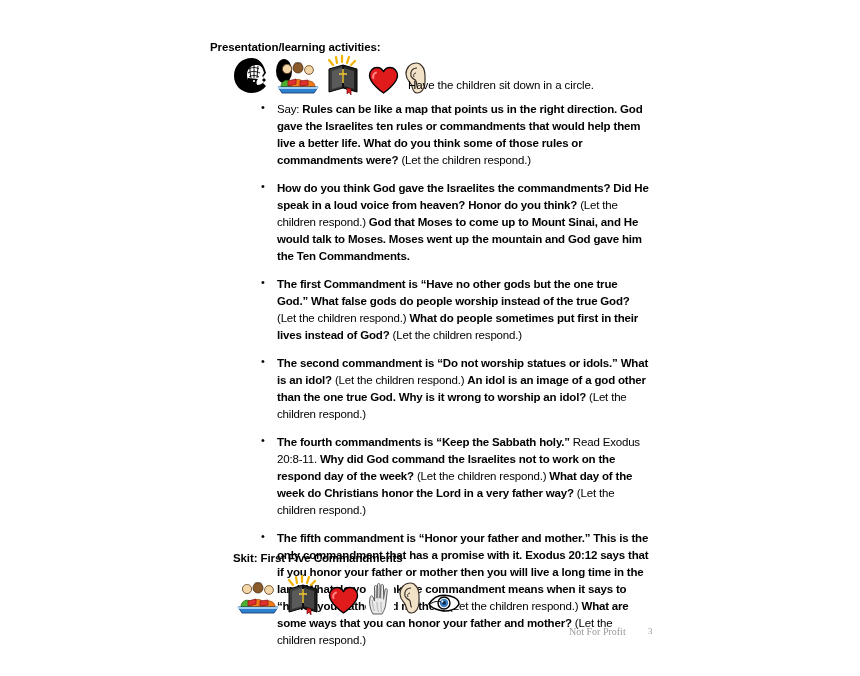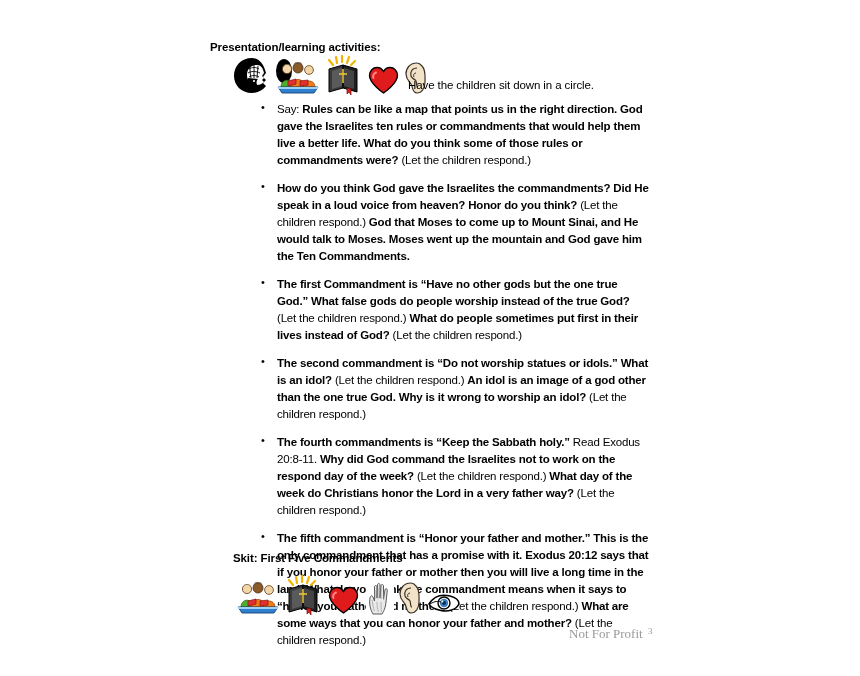--- a/index.html
+++ b/index.html
@@ -98,21 +98,21 @@
     left: 0;
     top: 626px;
     width: 860px;
     height: 20px;
   }
   #footer-label {
     position: absolute;
     left: 569px;
     top: 0px;
     font-family: "Liberation Serif", serif;
-    font-size: 13px;
+    font-size: 10px;
     color: #9a9a9a;
     white-space: nowrap;
   }
   #footer-page {
     position: absolute;
     left: 648px;
     top: 0px;
     font-family: "Liberation Serif", serif;
     font-size: 9px;
     color: #9a9a9a;

